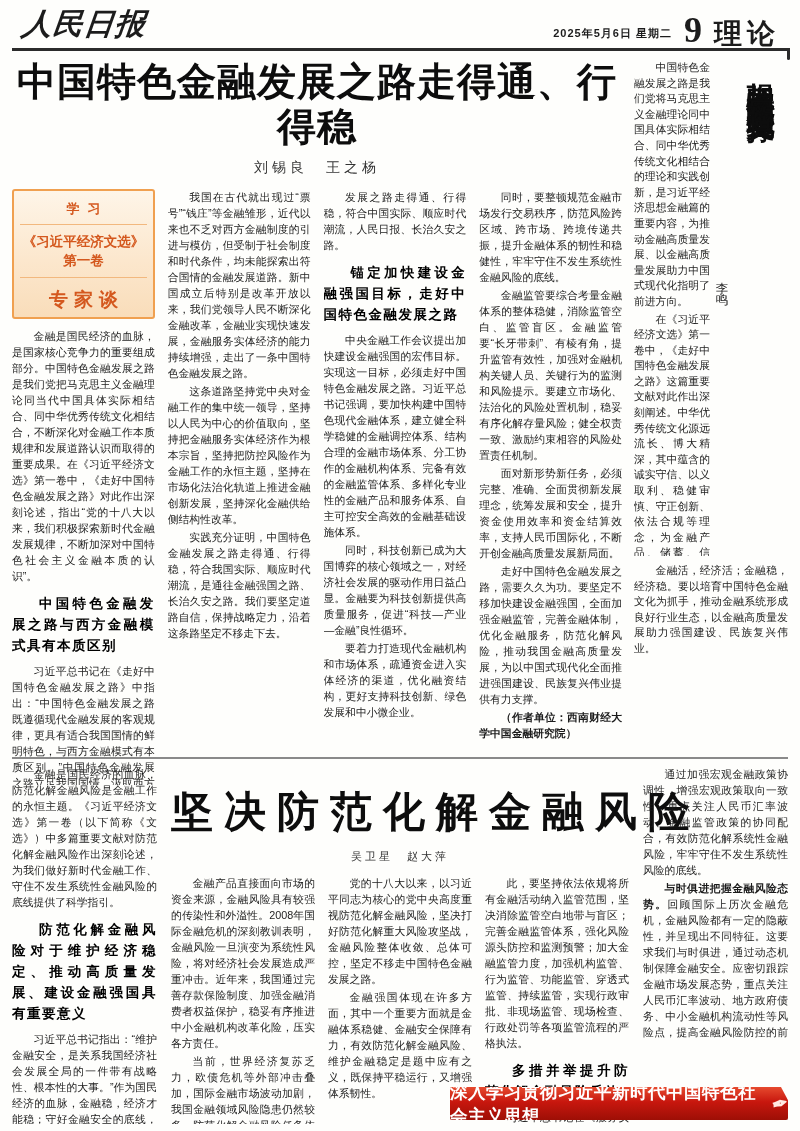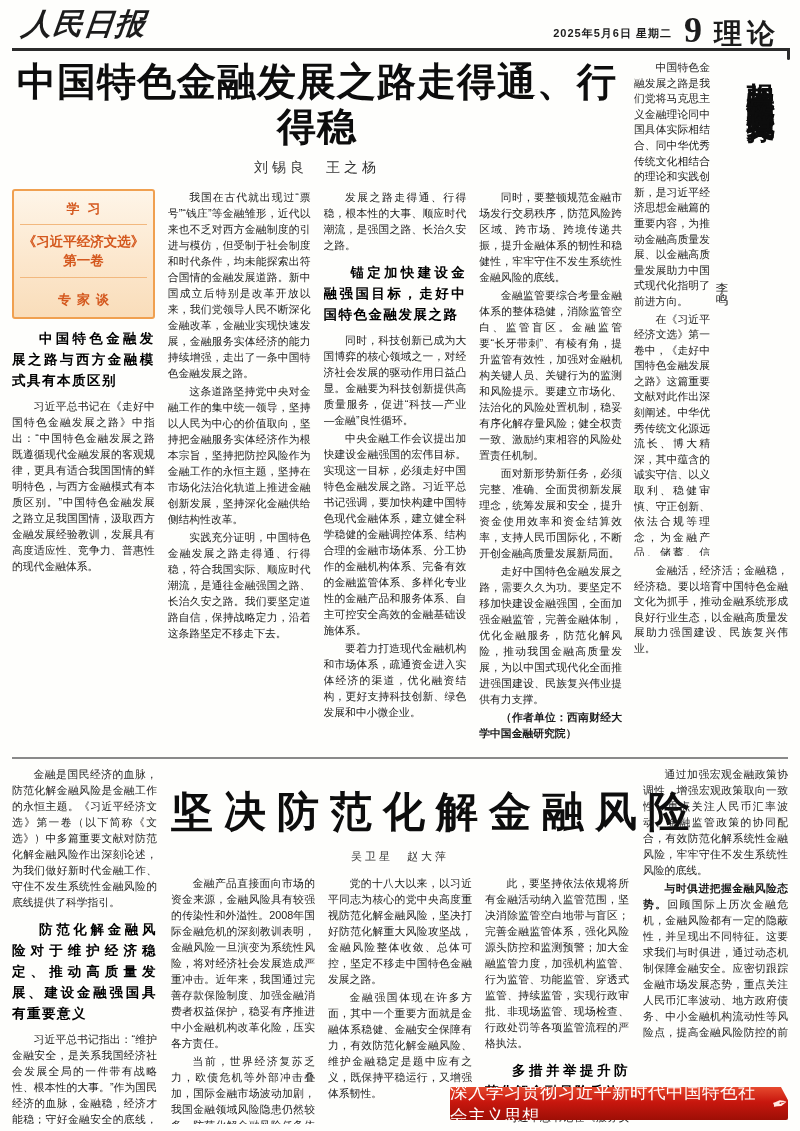--- a/index.html
+++ b/index.html
@@ -26,21 +26,21 @@
   .col p{margin:0 0 2px;text-indent:2em;}
   .col-subhead{font-weight:bold;font-size:13.5px;line-height:21px;letter-spacing:1.5px;
         margin:9px 0 7px;text-indent:2em;text-align:justify;color:#000;}
   .footnote{font-weight:bold;}
   
   .series-box{border:2px solid #f0a050;background:linear-gradient(180deg,#fef5e8 0%,#fce7cd 55%,#f9ddba 100%);
         border-radius:3px;padding:10px 6px 9px;text-align:center;color:#d4581e;margin-bottom:9px;}
   .series-box .l1{font-size:13px;letter-spacing:8px;font-weight:bold;text-indent:8px;}
   .series-box .l2{font-size:13.5px;font-weight:900;margin:7px 0;padding:7px 0;line-height:19px;
         border-top:1px solid #f2b87e;border-bottom:1px solid #f2b87e;}
-  .series-box .l3{font-size:13px;letter-spacing:6px;font-weight:bold;text-indent:6px;margin-top:14px;}
+  .series-box .l3{font-size:19px;letter-spacing:6px;font-weight:bold;text-indent:6px;margin-top:14px;}
   
   .right-article{width:154px;height:692px;display:flex;flex-direction:column;overflow:hidden;}
   .ra-top{display:flex;height:496px;}
   .ra-body-top{width:76px;font-size:10.8px;line-height:15.6px;text-align:justify;overflow:hidden;}
   .ra-body-top p{margin:0 0 2px;text-indent:2em;}
   .ra-byline{writing-mode:vertical-rl;font-size:12.5px;letter-spacing:12px;padding-top:212px;
         width:20px;color:#222;font-family:"Liberation Serif",serif;}
   .ra-headline{writing-mode:vertical-rl;font-family:"Liberation Serif",serif;font-size:28px;
         font-weight:900;letter-spacing:2px;line-height:56px;width:58px;text-align:start;color:#0d0d0d;}
   .ra-bottom{margin-top:7px;font-size:10.8px;line-height:15.6px;text-align:justify;flex:1;overflow:hidden;}
@@ -60,21 +60,21 @@
         font-family:"Liberation Serif",serif;}
   .b-mid-cols{display:flex;gap:13px;flex:1;overflow:hidden;}
   .b-mid-col{flex:1;}
   .b-col5{width:146px;display:flex;flex-direction:column;}
   .b-col5-inner{height:272px;overflow:hidden;}
   .b-sub-lead{font-weight:bold;}
   
   .banner{position:absolute;right:0;bottom:4px;width:338px;height:33px;
         background:linear-gradient(180deg,#e64a2e 0%,#c8170e 45%,#9d0f06 100%);
         color:#fff;display:flex;align-items:center;justify-content:center;gap:12px;
-        font-size:17.5px;font-weight:400;letter-spacing:0.5px;border-radius:2px;
+        font-size:17.5px;font-weight:700;letter-spacing:0.5px;border-radius:2px;
         clip-path:polygon(0 0,calc(100% - 7px) 0,100% 40%,100% 100%,0 100%);
         box-shadow:0 1px 2px rgba(0,0,0,.3);}
   .banner .pen{font-size:19px;transform:rotate(-15deg);color:#ffe9e2;}
 </style>
 </head>
 <body>
 
 <div class="page">
 
   <div class="header">
@@ -93,35 +93,36 @@
       <div class="main-headline">中国特色金融发展之路走得通、行得稳</div>
       <div class="main-byline">刘锡良　王之杨</div>
       <div class="cols4">
 
         <div class="col">
           <div class="series-box">
             <div class="l1">学习</div>
             <div class="l2">《习近平经济文选》第一卷</div>
             <div class="l3">专家谈</div>
           </div>
+          <p>金融是国民经济的血脉，是国家核心竞争力的重要组成部分。中国特色金融发展之路是我们党把马克思主义金融理论同当代中国具体实际相结合、同中华优秀传统文化相结合，不断深化对金融工作本质规律和发展道路认识而取得的重要成果。在《习近平经济文选》第一卷中，《走好中国特色金融发展之路》对此作出深刻论述，指出“党的十八大以来，我们积极探索新时代金融发展规律，不断加深对中国特色社会主义金融本质的认识”。</p>
           <div class="col-subhead">中国特色金融发展之路与西方金融模式具有本质区别</div>
           <p>习近平总书记在《走好中国特色金融发展之路》中指出：“中国特色金融发展之路既遵循现代金融发展的客观规律，更具有适合我国国情的鲜明特色，与西方金融模式有本质区别。”中国特色金融发展之路立足我国国情，汲取西方金融发展经验教训，发展具有高度适应性、竞争力、普惠性的现代金融体系。</p>
         </div>
 
         <div class="col">
           <p>我国在古代就出现过“票号”“钱庄”等金融雏形，近代以来也不乏对西方金融制度的引进与模仿，但受制于社会制度和时代条件，均未能探索出符合国情的金融发展道路。新中国成立后特别是改革开放以来，我们党领导人民不断深化金融改革，金融业实现快速发展，金融服务实体经济的能力持续增强，走出了一条中国特色金融发展之路。</p>
           <p>这条道路坚持党中央对金融工作的集中统一领导，坚持以人民为中心的价值取向，坚持把金融服务实体经济作为根本宗旨，坚持把防控风险作为金融工作的永恒主题，坚持在市场化法治化轨道上推进金融创新发展，坚持深化金融供给侧结构性改革。</p>
           <p>实践充分证明，中国特色金融发展之路走得通、行得稳，符合我国实际、顺应时代潮流，是通往金融强国之路、长治久安之路。我们要坚定道路自信，保持战略定力，沿着这条路坚定不移走下去。</p>
         </div>
 
         <div class="col">
-          <p>发展之路走得通、行得稳，根本性的大事、顺应时代潮流，是强国之路、长治久安之路。</p>
+          <p>发展之路走得通、行得稳，符合中国实际、顺应时代潮流，人民日报、长治久安之路。</p>
           <div class="col-subhead">锚定加快建设金融强国目标，走好中国特色金融发展之路</div>
+          <p>中央金融工作会议提出加快建设金融强国的宏伟目标。实现这一目标，必须走好中国特色金融发展之路。习近平总书记强调，要加快构建中国特色现代金融体系，建立健全科学稳健的金融调控体系、结构合理的金融市场体系、分工协作的金融机构体系、完备有效的金融监管体系、多样化专业性的金融产品和服务体系、自主可控安全高效的金融基础设施体系。</p>
           <p>同时，科技创新已成为大国博弈的核心领域之一，对经济社会发展的驱动作用日益凸显。金融要为科技创新提供高质量服务，促进“科技—产业—金融”良性循环。</p>
-          <p>中央金融工作会议提出加快建设金融强国的宏伟目标。实现这一目标，必须走好中国特色金融发展之路。习近平总书记强调，要加快构建中国特色现代金融体系，建立健全科学稳健的金融调控体系、结构合理的金融市场体系、分工协作的金融机构体系、完备有效的金融监管体系、多样化专业性的金融产品和服务体系、自主可控安全高效的金融基础设施体系。</p>
           <p>要着力打造现代金融机构和市场体系，疏通资金进入实体经济的渠道，优化融资结构，更好支持科技创新、绿色发展和中小微企业。</p>
         </div>
 
         <div class="col">
           <p>同时，要整顿规范金融市场发行交易秩序，防范风险跨区域、跨市场、跨境传递共振，提升金融体系的韧性和稳健性，牢牢守住不发生系统性金融风险的底线。</p>
           <p>金融监管要综合考量金融体系的整体稳健，消除监管空白、监管盲区。金融监管要“长牙带刺”、有棱有角，提升监管有效性，加强对金融机构关键人员、关键行为的监测和风险提示。要建立市场化、法治化的风险处置机制，稳妥有序化解存量风险；健全权责一致、激励约束相容的风险处置责任机制。</p>
           <p>面对新形势新任务，必须完整、准确、全面贯彻新发展理念，统筹发展和安全，提升资金使用效率和资金结算效率，支持人民币国际化，不断开创金融高质量发展新局面。</p>
           <p>走好中国特色金融发展之路，需要久久为功。要坚定不移加快建设金融强国，全面加强金融监管，完善金融体制，优化金融服务，防范化解风险，推动我国金融高质量发展，为以中国式现代化全面推进强国建设、民族复兴伟业提供有力支撑。</p>
           <p class="footnote">（作者单位：西南财经大学中国金融研究院）</p>
         </div>

